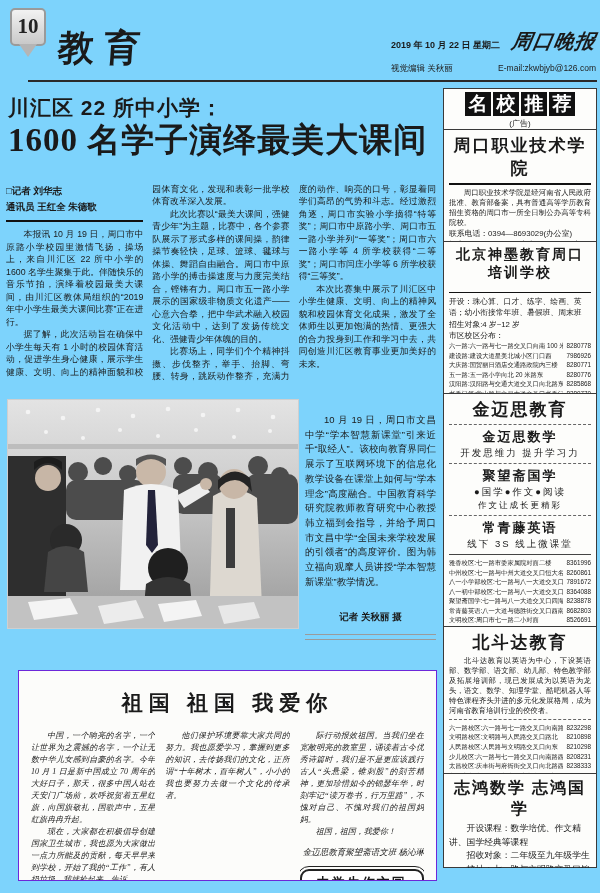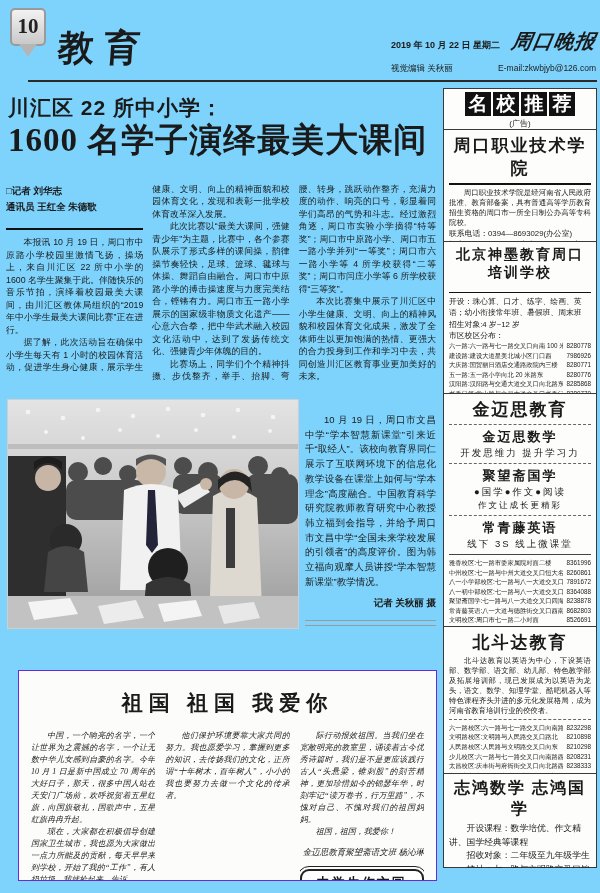--- a/index.html
+++ b/index.html
@@ -21,33 +21,33 @@
        letter-spacing:1px;transform:skewX(-10deg);white-space:nowrap;}
   .mr-bot{display:flex;justify-content:space-between;font-size:8.5px;margin-top:8px;color:#222;}
   .mast-rule{position:absolute;left:28px;right:3px;top:80px;height:2px;background:#2a2a2a;}
 
   
   .kicker{position:absolute;left:8px;top:94px;font-size:21px;font-weight:bold;letter-spacing:1px;}
   .headline{position:absolute;left:8px;top:118px;margin:0;font-family:"Liberation Serif",serif;
        font-size:33px;font-weight:900;letter-spacing:1px;white-space:nowrap;}
   .article{position:absolute;left:6px;top:183px;width:430px;height:213px;overflow:hidden;
        column-count:3;column-gap:9px;font-size:8.8px;line-height:1.42;text-align:justify;}
-  .byline{border-bottom:2px solid #111;padding-bottom:13px;margin-bottom:6px;font-weight:bold;
+  .byline{border-bottom:2px solid #111;padding-bottom:5px;margin-bottom:6px;font-weight:bold;
        font-size:9.5px;line-height:1.7;break-inside:avoid;}
   .article p{margin:0;text-indent:2em;}
 
   
   .photo{position:absolute;left:8px;top:400px;width:290px;height:228px;overflow:hidden;
        background:#b9b9b9;box-shadow:0 0 0 1px #cfcfcf;}
 
   
   .caption-col{position:absolute;left:305px;top:413px;width:131px;font-size:9.5px;line-height:1.55;
        text-align:justify;}
   .caption-col p{margin:0;text-indent:2em;}
-  .credit{text-align:right;margin-top:6px;font-weight:bold;font-size:9.5px;}
+  .credit{text-align:center;margin-top:20px;font-weight:bold;font-size:9.5px;}
   .dbl{margin-top:10px;height:4px;border-top:1px solid #9a9a9a;border-bottom:1px solid #9a9a9a;}
 
   
   .essay-box{position:absolute;left:18px;top:670px;width:419px;height:211px;border:1px solid #6d28d9;
        box-sizing:border-box;padding:10px 12px;background:#fcfcfa;overflow:hidden;}
   .essay-title{text-align:center;font-family:"Liberation Serif",serif;font-weight:900;font-size:21px;
        letter-spacing:6px;margin-top:8px;}
   .essay-cols{display:flex;gap:10px;margin-top:13px;}
   .ecol{flex:1;font-family:"Liberation Serif",serif;font-style:italic;font-size:8px;line-height:1.5;
        text-align:justify;overflow:hidden;}

